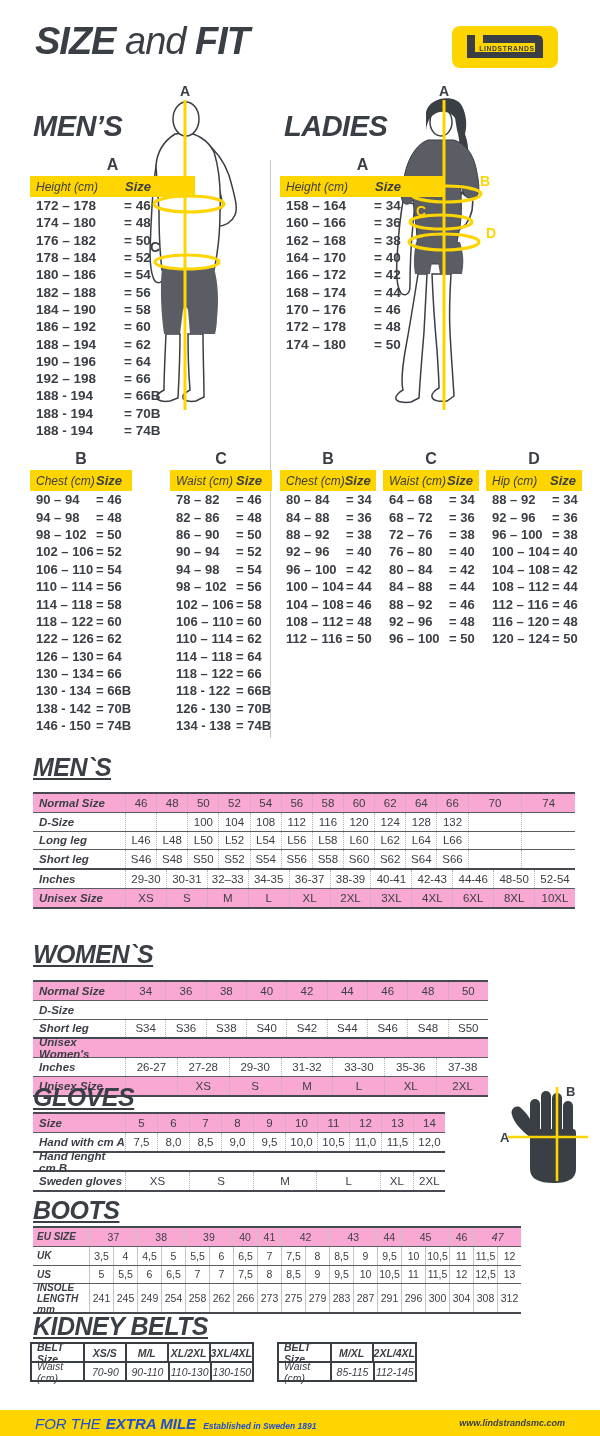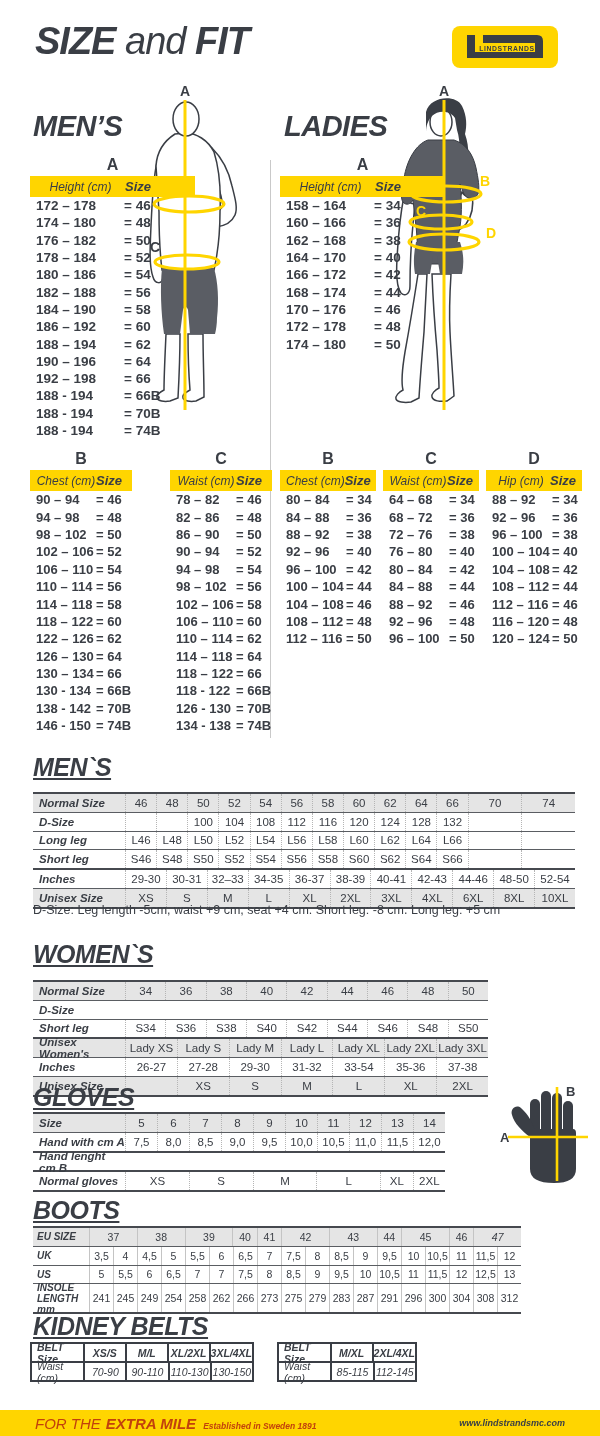--- a/index.html
+++ b/index.html
@@ -9,34 +9,34 @@
   
   .main-title{left:35px;top:20px;font-size:38px;font-style:italic;font-weight:bold;letter-spacing:-1px;}
   .main-title .lite{font-weight:normal;}
   
   .h-big{font-size:29px;font-style:italic;font-weight:bold;letter-spacing:-0.5px;}
   .h-mid{font-size:25px;font-style:italic;font-weight:bold;letter-spacing:-0.5px;text-decoration:underline;}
   
   .fit{white-space:nowrap;}
   .fit .letter{font-size:16px;font-weight:bold;text-align:center;height:20px;}
   .fit .fh{background:#ffd500;height:21px;display:flex;align-items:center;font-size:12px;font-style:italic;padding:0 6px;}
-  .fit .fh .c1{width:89px;text-align:center;}
+  .fit .fh .c1{width:89px;}
   .fit .fh .c2{font-weight:bold;font-size:13px;}
   .fit .fr{display:flex;height:17.3px;align-items:center;font-size:13.5px;font-weight:bold;padding-left:6px;}
   .fit .fr .rng{width:88px;}
   .fit.narrow .fh .c1{width:60px;}
   .fit.narrow .fr{font-size:13px;height:17.4px;}
   .fit.narrow .fr .rng{width:60px;}
   .divider{width:1px;background:#c9c9c9;}
   
   .stable{border-top:2px solid #46494f;border-bottom:2px solid #46494f;}
   .stable .row{display:flex;align-items:stretch;height:17.8px;border-top:1px solid #5a5d62;}
   .stable .row:first-child{border-top:none;}
   .stable .row.thick{border-top:2px solid #46494f;}
-  .stable .row.gray{background:#e5e5e5;}
+  .stable .row.gray{background:#f9a8d4;}
   .stable .rlabel{width:92px;flex:none;font-size:11.5px;font-style:italic;font-weight:bold;display:flex;align-items:center;padding-left:6px;box-sizing:border-box;}
   .stable .cells{flex:1;display:flex;}
   .stable .cell{flex:1;font-size:11.5px;display:flex;align-items:center;justify-content:center;border-left:1px dotted #b5b5b5;overflow:hidden;}
   .mens-top .cell:nth-last-child(-n+2){flex:1.75;}
   
   .boots .rlabel{width:56px;font-size:10px;line-height:11px;padding-left:4px;}
   .boots .cell{border-left:1px solid #c4c4c4;font-size:10.5px;}
   .boots .row.tall{height:28px;}
   .footnote{font-size:12.5px;}
   
@@ -44,21 +44,21 @@
   .kb .row{display:flex;height:17px;}
   .kb .row + .row{border-top:2px solid #3a3e45;}
   .kb .cell{flex:1;border-left:2px solid #3a3e45;display:flex;align-items:center;justify-content:center;
             font-size:10.5px;font-style:italic;}
   .kb .cell:first-child{border-left:none;flex:1.15;justify-content:flex-start;padding-left:5px;}
   .kb .row.hd .cell{font-weight:bold;}
   .kb .row.val .cell:first-child{font-weight:normal;}
   
   .footer{left:0;top:1410px;width:600px;height:26px;background:#ffd500;display:flex;align-items:center;
           padding:0 35px;box-sizing:border-box;justify-content:space-between;}
-  .footer .slog{font-size:15px;font-style:italic;color:#c2410c;display:flex;align-items:baseline;}
+  .footer .slog{font-size:15px;font-style:italic;color:#1d4ed8;display:flex;align-items:baseline;}
   .footer .slog .b{font-weight:bold;margin-left:5px;}
   .footer .est{font-size:8.5px;font-weight:bold;margin-left:7px;font-style:italic;}
   .footer .url{font-size:9px;font-weight:bold;font-style:italic;}
   svg text{font-family:"Liberation Sans",sans-serif;}
 </style>
 </head>
 <body>
 
 <div id="page">
 
@@ -604,21 +604,20 @@
           <div class="cell">XL</div>
           <div class="cell">2XL</div>
           <div class="cell">3XL</div>
           <div class="cell">4XL</div>
           <div class="cell">6XL</div>
           <div class="cell">8XL</div>
           <div class="cell">10XL</div>
         </div>
     </div>
   </div>
-  <div class="abs footnote" style="left:33px;top:903px;">D-Size: Leg length -5cm, waist +9 cm, seat +4 cm. Short leg: -8 cm. Long leg: +5 cm</div>
 
   <div class="abs h-mid" style="left:33px;top:940px;">WOMEN`S</div>
   <div class="abs stable" style="left:33px;top:980px;width:455px;">
     <div class="row gray">
       <div class="rlabel">Normal Size</div>
       <div class="cells">
           <div class="cell">34</div>
           <div class="cell">36</div>
           <div class="cell">38</div>
           <div class="cell">40</div>
@@ -641,38 +640,29 @@
           <div class="cell">S40</div>
           <div class="cell">S42</div>
           <div class="cell">S44</div>
           <div class="cell">S46</div>
           <div class="cell">S48</div>
           <div class="cell">S50</div>
         </div>
     </div>
     <div class="row gray thick">
       <div class="rlabel">Unisex Women's</div>
-      <div class="cells">
-          <div class="cell">Lady XS</div>
-          <div class="cell">Lady S</div>
-          <div class="cell">Lady M</div>
-          <div class="cell">Lady L</div>
-          <div class="cell">Lady XL</div>
-          <div class="cell">Lady 2XL</div>
-          <div class="cell">Lady 3XL</div>
-        </div>
     </div>
     <div class="row">
       <div class="rlabel">Inches</div>
       <div class="cells">
           <div class="cell">26-27</div>
           <div class="cell">27-28</div>
           <div class="cell">29-30</div>
           <div class="cell">31-32</div>
-          <div class="cell">33-54</div>
+          <div class="cell">33-30</div>
           <div class="cell">35-36</div>
           <div class="cell">37-38</div>
         </div>
     </div>
     <div class="row gray">
       <div class="rlabel">Unisex Size</div>
       <div class="cells">
           <div class="cell"></div>
           <div class="cell">XS</div>
           <div class="cell">S</div>
@@ -713,21 +703,21 @@
           <div class="cell">10,5</div>
           <div class="cell">11,0</div>
           <div class="cell">11,5</div>
           <div class="cell">12,0</div>
         </div>
     </div>
     <div class="row thick">
       <div class="rlabel">Hand lenght cm B</div>
     </div>
     <div class="row thick">
-      <div class="rlabel">Normal gloves</div>
+      <div class="rlabel">Sweden gloves</div>
       <div class="cells">
           <div class="cell" style="flex: 2 1 0%;">XS</div>
           <div class="cell" style="flex: 2 1 0%;">S</div>
           <div class="cell" style="flex: 2 1 0%;">M</div>
           <div class="cell" style="flex: 2 1 0%;">L</div>
           <div class="cell" style="flex: 1 1 0%;">XL</div>
           <div class="cell" style="flex: 1 1 0%;">2XL</div>
         </div>
     </div>
   </div>

